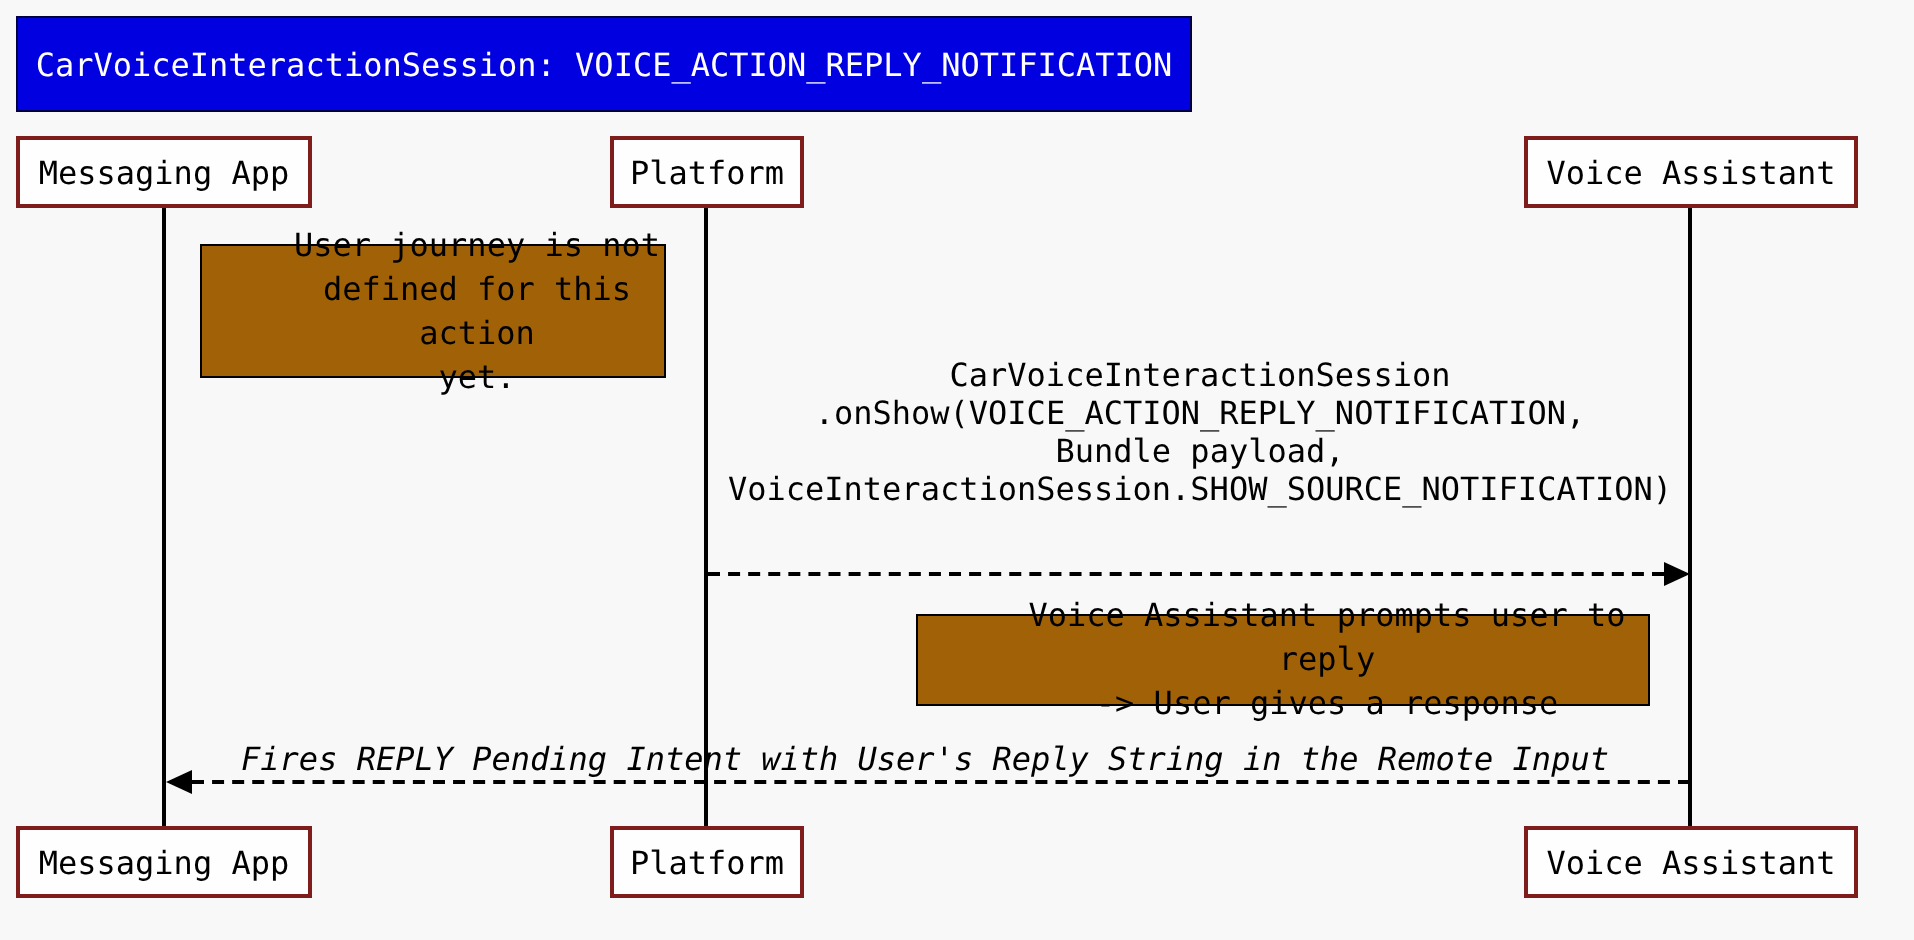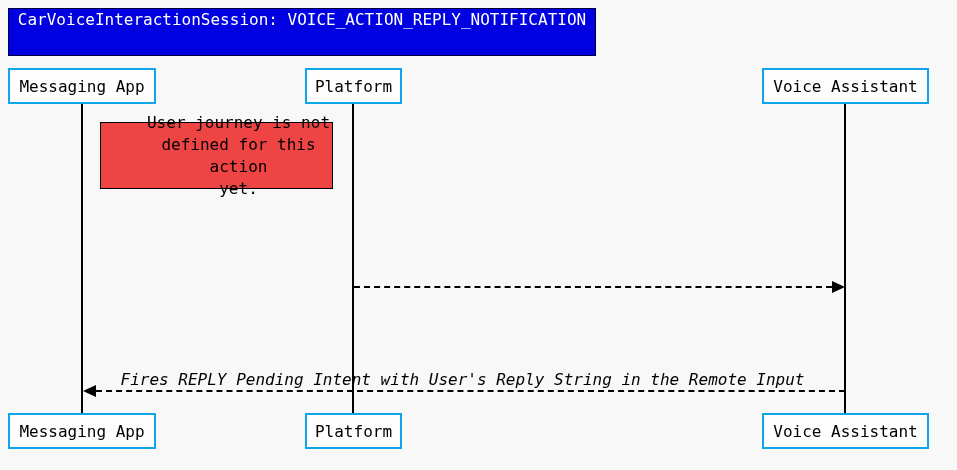--- a/index.html
+++ b/index.html
@@ -21,45 +21,45 @@
     left: 8px; top: 8px;
     width: 588px; height: 48px;
     background: #0000E0;
     border: 1px solid #000040;
     box-sizing: border-box;
     color: #FFFFFF;
     font-size: 16px;
     line-height: 21px;
     text-align: center;
     display: flex;
-    flex-direction: row;
+    flex-direction: column;
     justify-content: center;
   }
   .pbox {
     position: absolute;
     height: 36px;
     background: #FEFEFE;
-    border: 2px solid #0ea5e9;
+    border: 2px solid #7f1d1d;
     box-sizing: border-box;
     display: flex;
     align-items: center;
     justify-content: center;
     font-size: 16px;
     white-space: nowrap;
   }
   .lifeline {
     position: absolute;
     top: 104px;
     height: 309px;
     width: 2px;
     background: #000;
   }
   .note {
     position: absolute;
-    background: #ef4444;
+    background: #a16207;
     border: 1px solid #000;
     box-sizing: border-box;
     display: flex;
     align-items: center;
     justify-content: center;
     text-align: center;
     font-size: 16px;
     line-height: 22px;
     white-space: pre-line;
     padding-left: 44px;
@@ -112,23 +112,29 @@
     <span>Platform</span>
   </div>
   <div class="pbox" style="left:762px;top:68px;width:167px;">
     <span>Voice Assistant</span>
   </div>
 
   <div class="note" style="left:100px;top:122px;width:233px;height:67px;">User journey is not
 defined for this action
 yet.</div>
 
+  <div class="msg-label" style="left:355px;top:178px;width:490px;">CarVoiceInteractionSession
+.onShow(VOICE_ACTION_REPLY_NOTIFICATION,
+Bundle payload,
+VoiceInteractionSession.SHOW_SOURCE_NOTIFICATION)</div>
   <div class="arrow" style="left:354px;top:286px;width:478px;"></div>
   <div class="arrowhead right" style="left:832px;top:281px;"></div>
 
+  <div class="note" style="left:458px;top:307px;width:367px;height:46px;">Voice Assistant prompts user to reply
+-&gt; User gives a response</div>
 
   <div class="msg-label" style="left:90px;top:370px;width:745px;font-style:italic;">Fires REPLY Pending Intent with User's Reply String in the Remote Input</div>
   <div class="arrow" style="left:96px;top:390px;width:749px;"></div>
   <div class="arrowhead left" style="left:83px;top:385px;"></div>
 
   <div class="pbox" style="left:8px;top:413px;width:148px;">
     <span>Messaging App</span>
   </div>
   <div class="pbox" style="left:305px;top:413px;width:97px;">
     <span>Platform</span>

